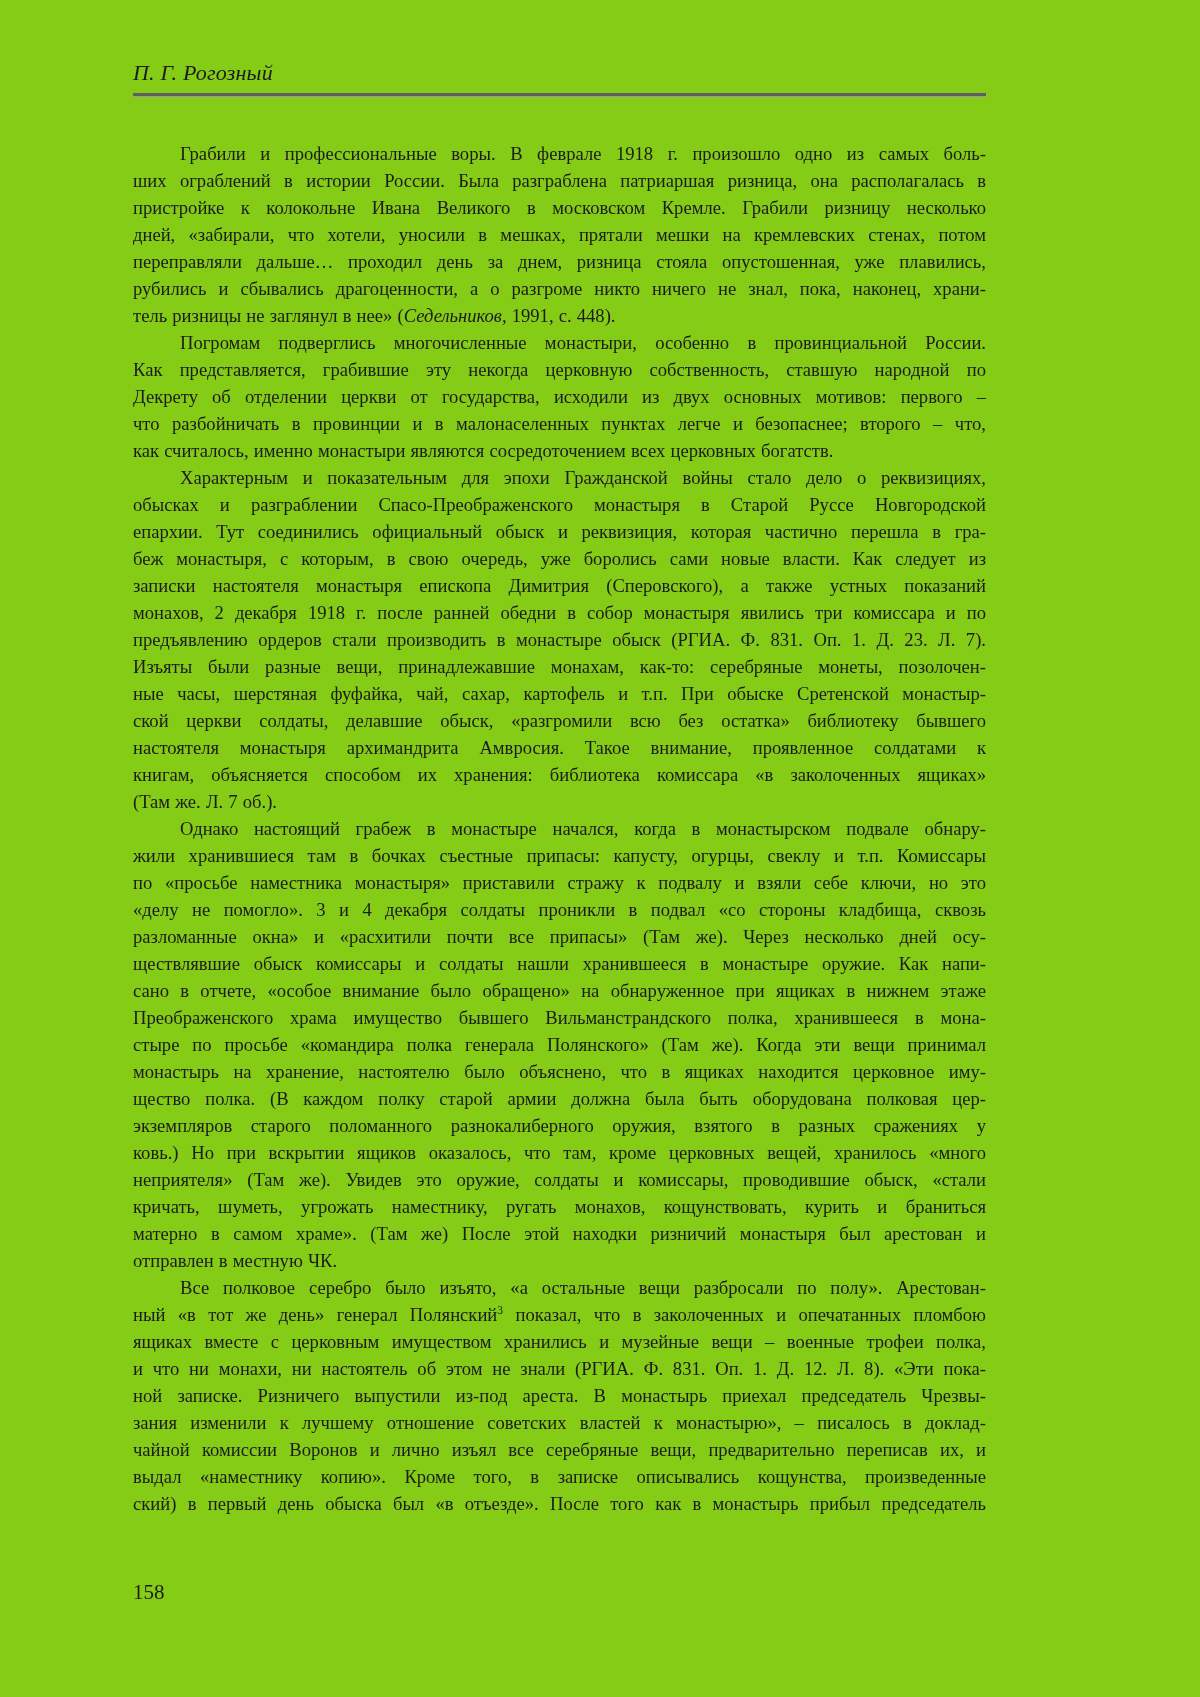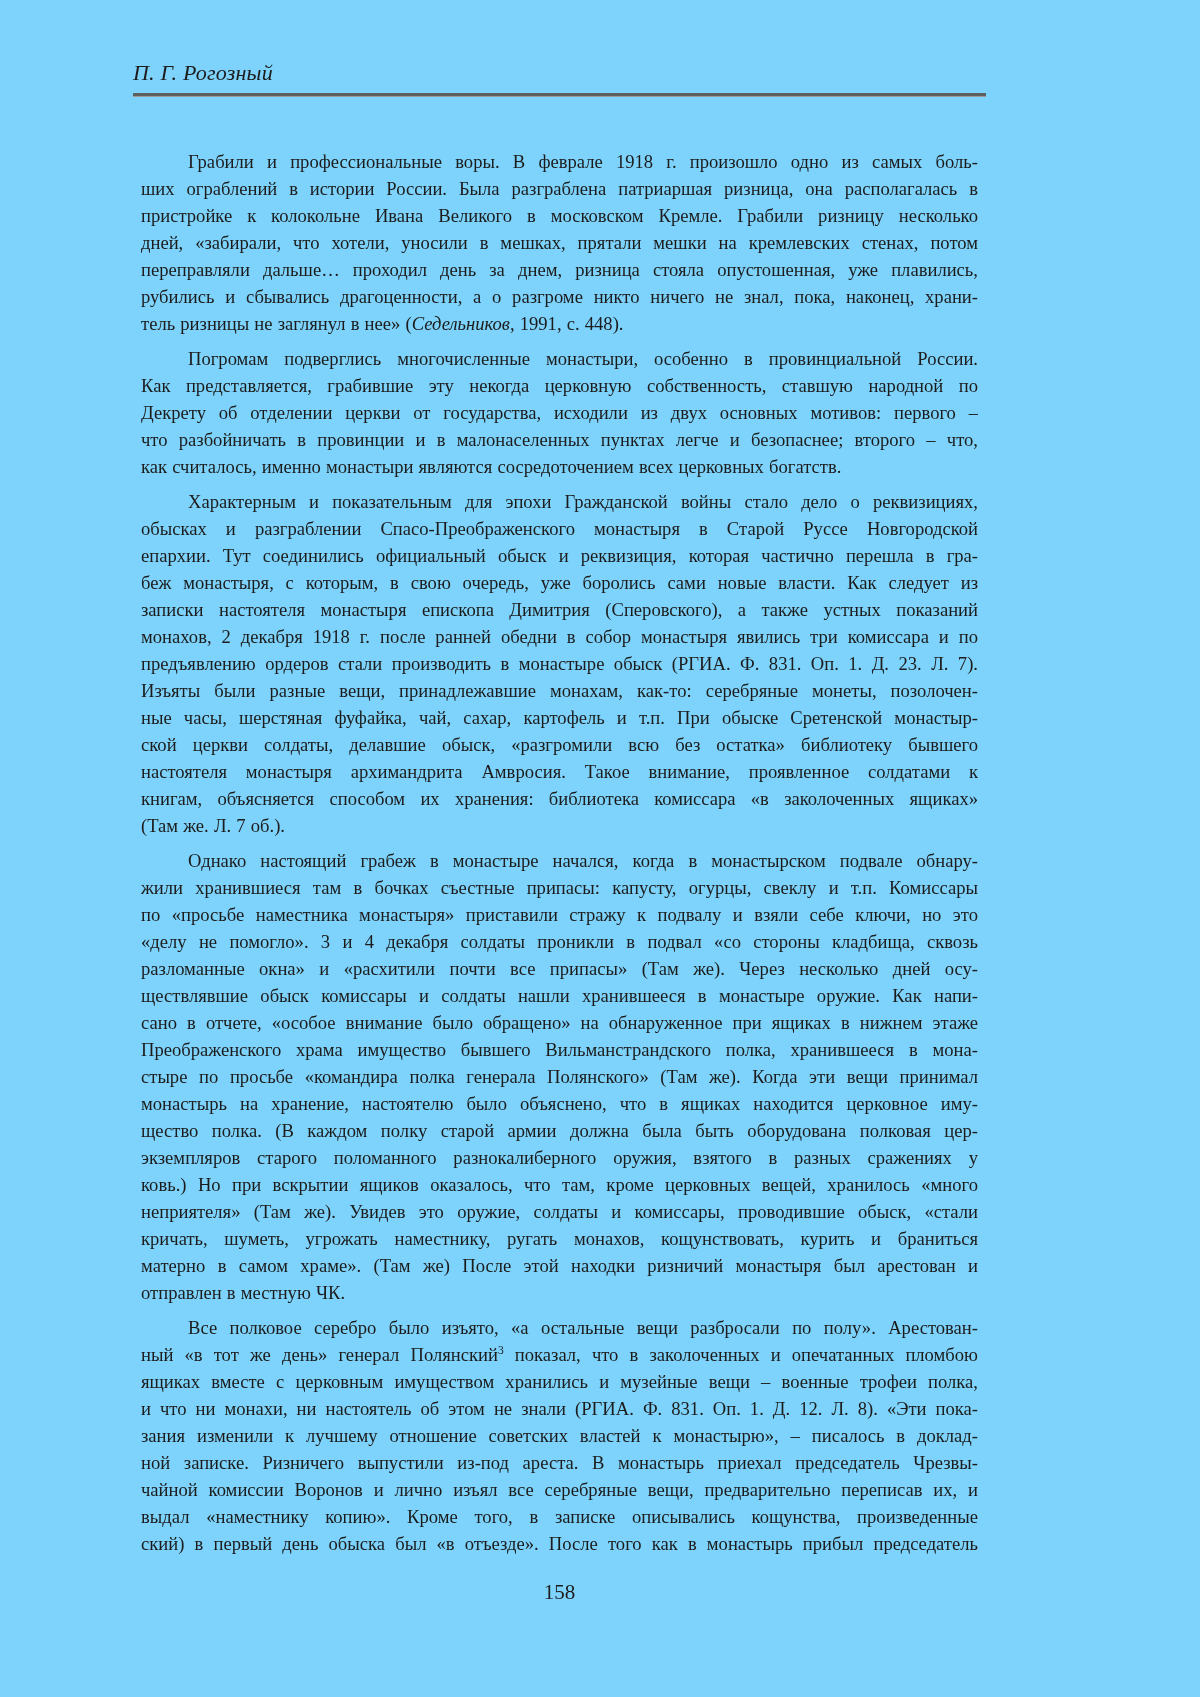--- a/index.html
+++ b/index.html
@@ -6,21 +6,21 @@
   body {
     width: 1200px; height: 1697px;
     background: #ffffff;
     font-family: "Liberation Serif", "DejaVu Serif", serif;
     color: #1c1c1c;
     -webkit-font-smoothing: antialiased;
   }
   .page {
     position: relative;
     width: 1200px; height: 1697px;
-    background: #7dd3fc;
+    background: #84cc16;
     overflow: hidden;
   }
   .running-head {
     position: absolute;
     left: 133px; top: 58px;
     width: 853px; height: 30px;
   }
   .author {
     font-style: italic;
     font-size: 22px;
@@ -34,41 +34,41 @@
     background: #5f5f5f;
     border-bottom: 1px solid #9a9a9a;
   }
   .content {
     position: absolute;
     left: 133px; top: 140px;
     width: 853px;
     font-size: 18.6px;
     line-height: 27px;
   }
-  .para { margin: 8px; padding: 0; }
+  .para { margin: 0; padding: 0; }
   .line {
     height: 27px;
     overflow: hidden;
     text-align: justify;
     text-align-last: justify;
     word-spacing: 0.5px;
   }
   .line.first { text-indent: 47px; }
   .line.lastleft { text-align-last: left; }
   .line i { font-style: italic; }
   .line sup {
     font-size: 0.62em;
     vertical-align: super;
     line-height: 0;
   }
   .page-number {
     position: absolute;
     left: 133px; top: 1578px;
     width: 853px;
-    text-align: center;
+    text-align: left;
     font-size: 21px;
     line-height: 28px;
   }
 </style>
 </head>
 <body>
 
 <div class="page">
 
   <div class="running-head">
@@ -126,22 +126,22 @@
         <div class="line"><span>неприятеля» (Там же). Увидев это оружие, солдаты и комиссары, проводившие обыск, «стали</span></div>
         <div class="line"><span>кричать, шуметь, угрожать наместнику, ругать монахов, кощунствовать, курить и браниться</span></div>
         <div class="line"><span>матерно в самом храме». (Там же) После этой находки ризничий монастыря был арестован и</span></div>
         <div class="line lastleft"><span>отправлен в местную ЧК.</span></div>
       </div>
       <div class="para">
         <div class="line first"><span>Все полковое серебро было изъято, «а остальные вещи разбросали по полу». Арестован-</span></div>
         <div class="line"><span>ный «в тот же день» генерал Полянский</span><sup>3</sup><span> показал, что в заколоченных и опечатанных пломбою</span></div>
         <div class="line"><span>ящиках вместе с церковным имуществом хранились и музейные вещи – военные трофеи полка,</span></div>
         <div class="line"><span>и что ни монахи, ни настоятель об этом не знали (РГИА. Ф. 831. Оп. 1. Д. 12. Л. 8). «Эти пока-</span></div>
+        <div class="line"><span>ной записке. Ризничего выпустили из-под ареста. В монастырь приехал председатель Чрезвы-</span></div>
         <div class="line"><span>зания изменили к лучшему отношение советских властей к монастырю», – писалось в доклад-</span></div>
-        <div class="line"><span>ной записке. Ризничего выпустили из-под ареста. В монастырь приехал председатель Чрезвы-</span></div>
         <div class="line"><span>чайной комиссии Воронов и лично изъял все серебряные вещи, предварительно переписав их, и</span></div>
         <div class="line"><span>выдал «наместнику копию». Кроме того, в записке описывались кощунства, произведенные</span></div>
         <div class="line"><span>ский) в первый день обыска был «в отъезде». После того как в монастырь прибыл председатель</span></div>
       </div>
     </div>
 
   <div class="page-number">158</div>
 
 </div>
 

